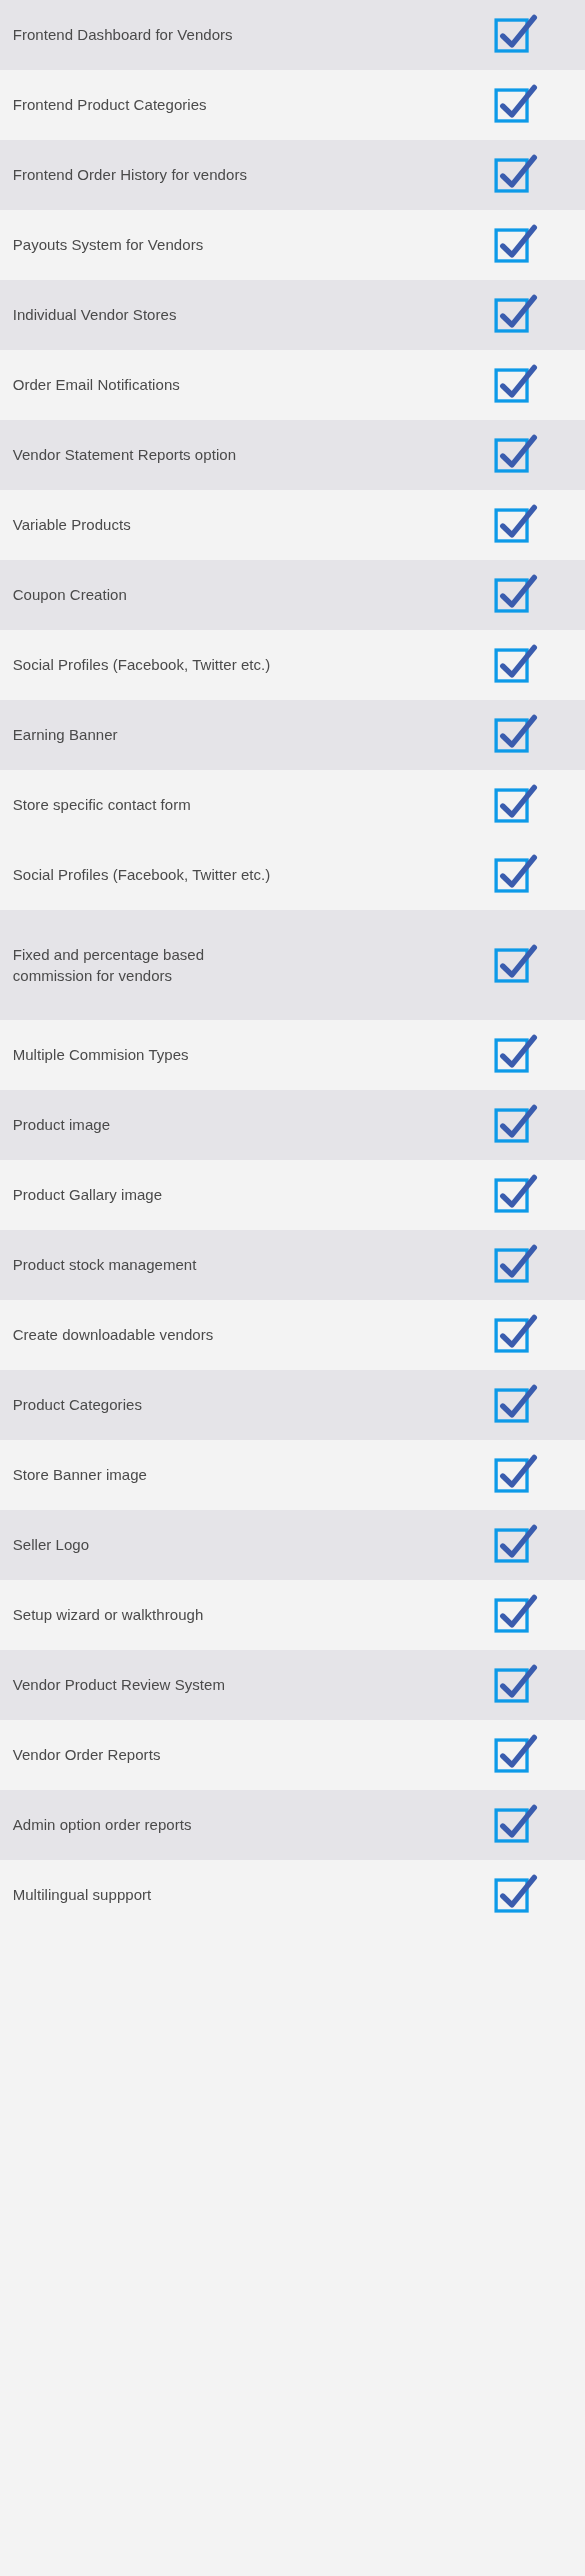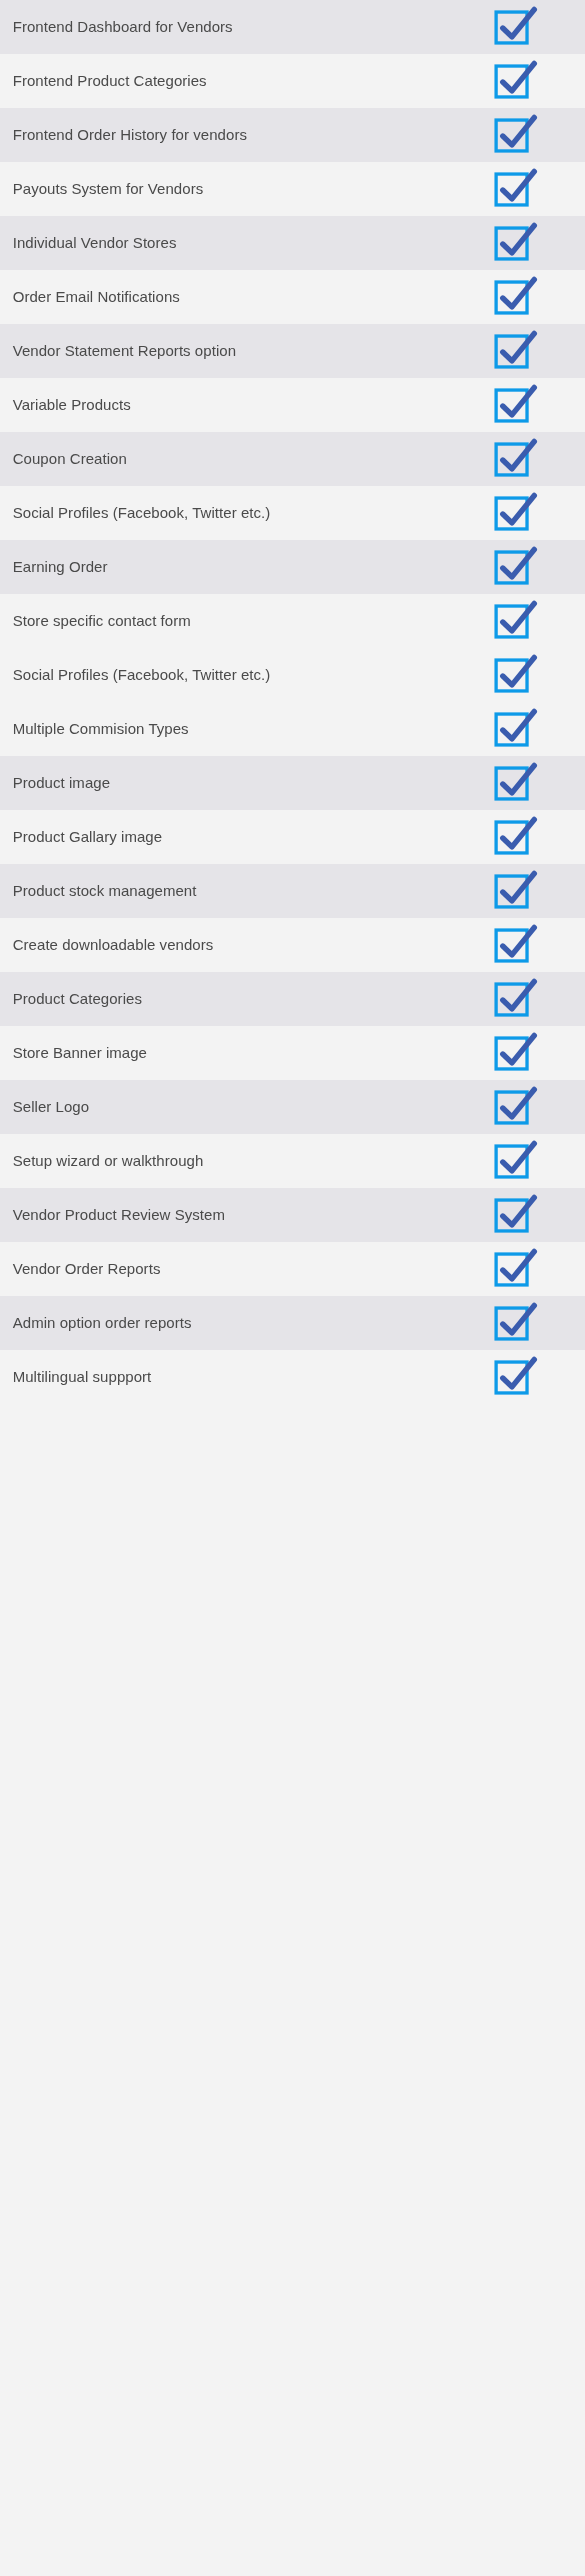--- a/index.html
+++ b/index.html
@@ -18,21 +18,21 @@
     width: 586px;
     display: block;
   }
 
   .feature-row {
     display: flex;
     align-items: center;
     justify-content: space-between;
     box-sizing: border-box;
     width: 586px;
-    height: 54px;
+    height: 70px;
     padding: 0 49px 0 12.7px;
     background: #f3f3f3;
   }
 
   .feature-row.alt {
     background: #e5e4e8;
   }
 
   .feature-row.tall {
     height: 110px;
@@ -152,21 +152,21 @@
     <div class="feature-row">
       <span class="feature-label">Social Profiles (Facebook, Twitter etc.)</span>
       <span class="checkbox-cell">
         <svg class="checkbox-icon" viewBox="0 0 46 46">
           <rect x="4.2" y="7.2" width="31.6" height="31.6" fill="none" stroke="#0d9ae8" stroke-width="3.4"></rect>
           <path d="M 11 23.6 L 20.4 32.6 L 43.2 4.6" fill="none" stroke="#3a5cae" stroke-width="5.6" stroke-linecap="round" stroke-linejoin="round"></path>
         </svg>
       </span>
     </div>
     <div class="feature-row alt">
-      <span class="feature-label">Earning Order</span>
+      <span class="feature-label">Earning Banner</span>
       <span class="checkbox-cell">
         <svg class="checkbox-icon" viewBox="0 0 46 46">
           <rect x="4.2" y="7.2" width="31.6" height="31.6" fill="none" stroke="#0d9ae8" stroke-width="3.4"></rect>
           <path d="M 11 23.6 L 20.4 32.6 L 43.2 4.6" fill="none" stroke="#3a5cae" stroke-width="5.6" stroke-linecap="round" stroke-linejoin="round"></path>
         </svg>
       </span>
     </div>
     <div class="feature-row">
       <span class="feature-label">Store specific contact form</span>
       <span class="checkbox-cell">
@@ -178,20 +178,30 @@
     </div>
     <div class="feature-row">
       <span class="feature-label">Social Profiles (Facebook, Twitter etc.)</span>
       <span class="checkbox-cell">
         <svg class="checkbox-icon" viewBox="0 0 46 46">
           <rect x="4.2" y="7.2" width="31.6" height="31.6" fill="none" stroke="#0d9ae8" stroke-width="3.4"></rect>
           <path d="M 11 23.6 L 20.4 32.6 L 43.2 4.6" fill="none" stroke="#3a5cae" stroke-width="5.6" stroke-linecap="round" stroke-linejoin="round"></path>
         </svg>
       </span>
     </div>
+    <div class="feature-row alt tall">
+      <span class="feature-label">Fixed and percentage based
+commission for vendors</span>
+      <span class="checkbox-cell">
+        <svg class="checkbox-icon" viewBox="0 0 46 46">
+          <rect x="4.2" y="7.2" width="31.6" height="31.6" fill="none" stroke="#0d9ae8" stroke-width="3.4"></rect>
+          <path d="M 11 23.6 L 20.4 32.6 L 43.2 4.6" fill="none" stroke="#3a5cae" stroke-width="5.6" stroke-linecap="round" stroke-linejoin="round"></path>
+        </svg>
+      </span>
+    </div>
     <div class="feature-row">
       <span class="feature-label">Multiple Commision Types</span>
       <span class="checkbox-cell">
         <svg class="checkbox-icon" viewBox="0 0 46 46">
           <rect x="4.2" y="7.2" width="31.6" height="31.6" fill="none" stroke="#0d9ae8" stroke-width="3.4"></rect>
           <path d="M 11 23.6 L 20.4 32.6 L 43.2 4.6" fill="none" stroke="#3a5cae" stroke-width="5.6" stroke-linecap="round" stroke-linejoin="round"></path>
         </svg>
       </span>
     </div>
     <div class="feature-row alt">

